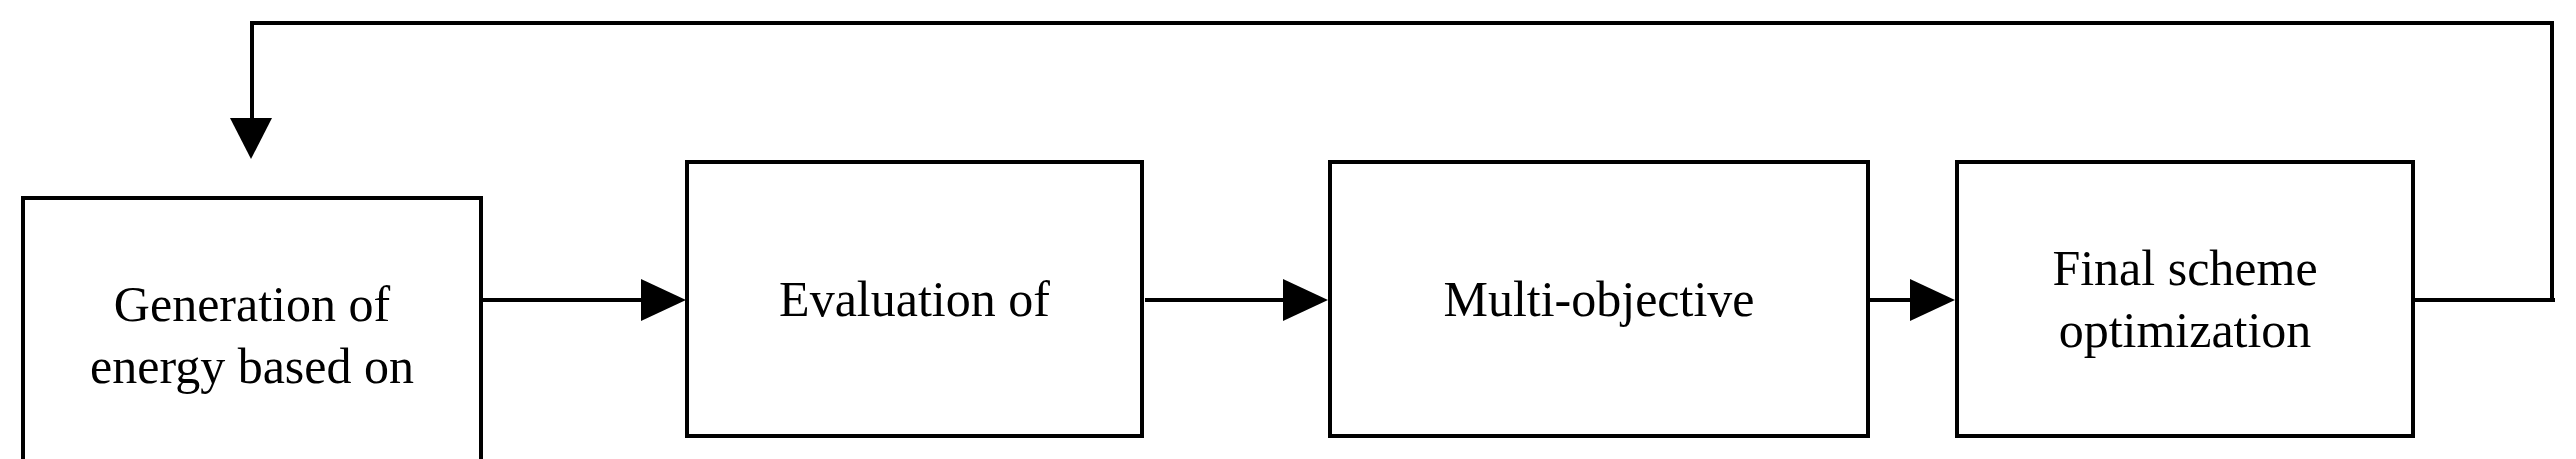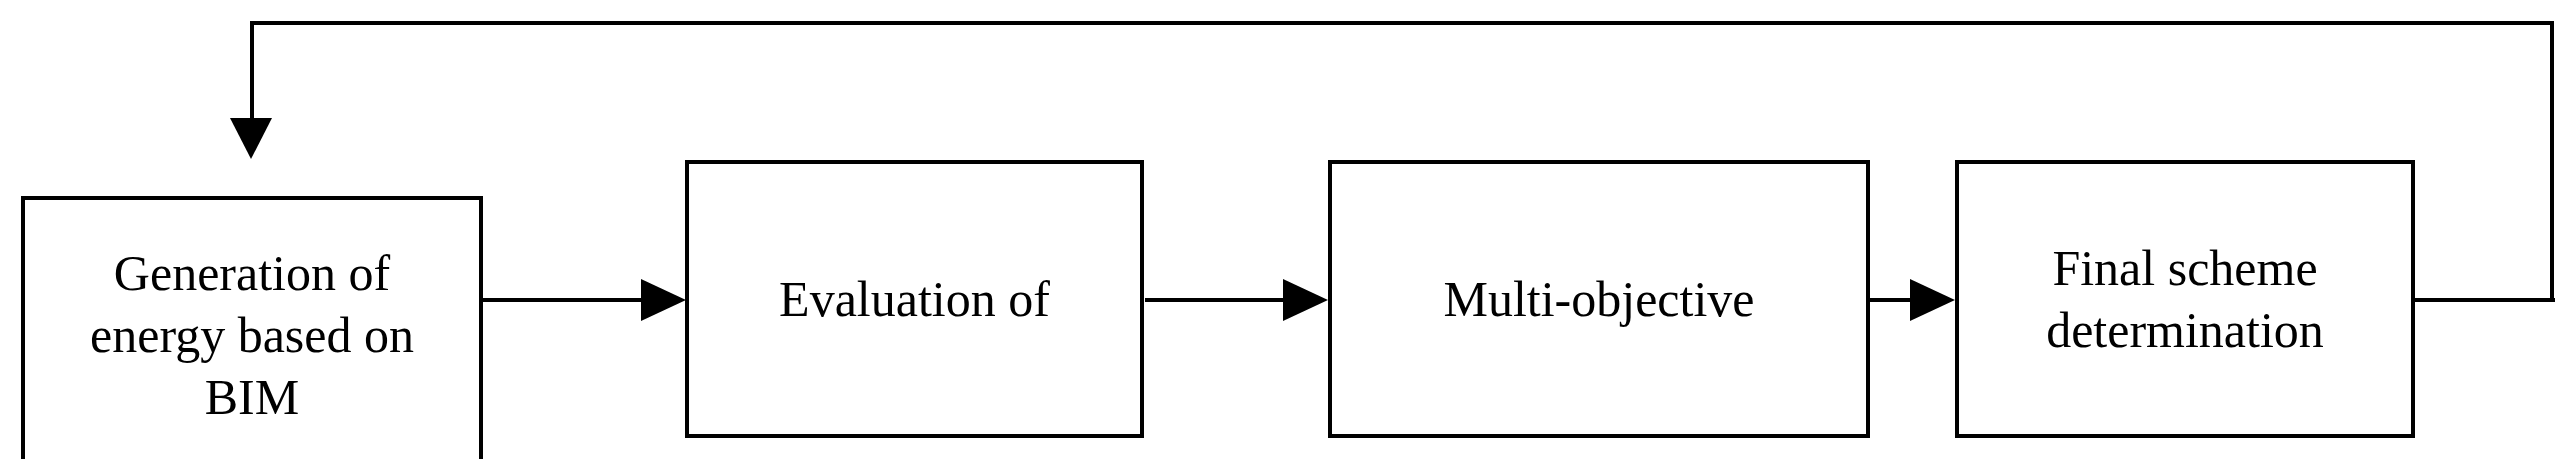--- a/index.html
+++ b/index.html
@@ -93,30 +93,29 @@
   <div class="seg h shaft-1"></div>
   <div class="head-right head-1"></div>
   <div class="seg h shaft-2"></div>
   <div class="head-right head-2"></div>
   <div class="seg h shaft-3"></div>
   <div class="head-right head-3"></div>
 
   <div class="box box-1">
     <div>Generation of</div>
     <div>energy based on</div>
-    <div>BIM</div>
   </div>
 
   <div class="box box-2">
     <div>Evaluation of</div>
   </div>
 
   <div class="box box-3">
     <div>Multi-objective</div>
   </div>
 
   <div class="box box-4">
     <div>Final scheme</div>
-    <div>determination</div>
+    <div>optimization</div>
   </div>
 
 </div>
 
 
 </body></html>

